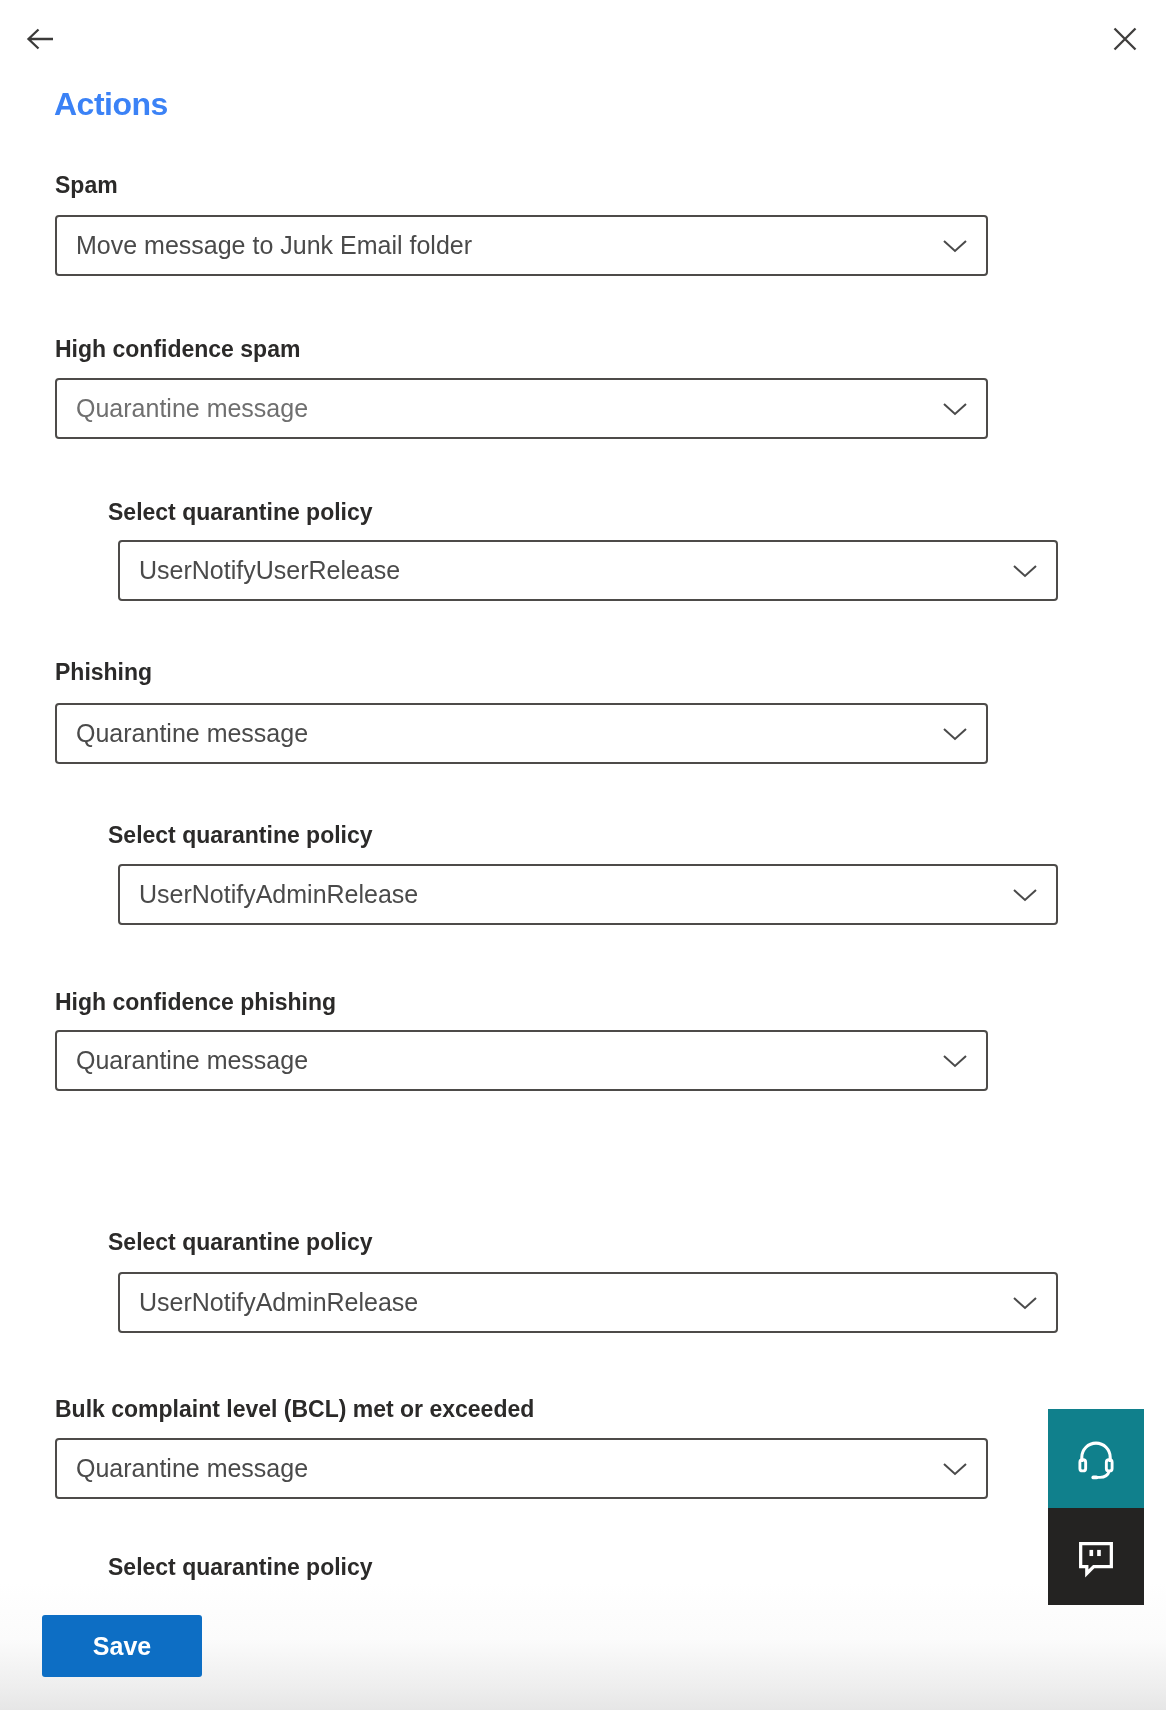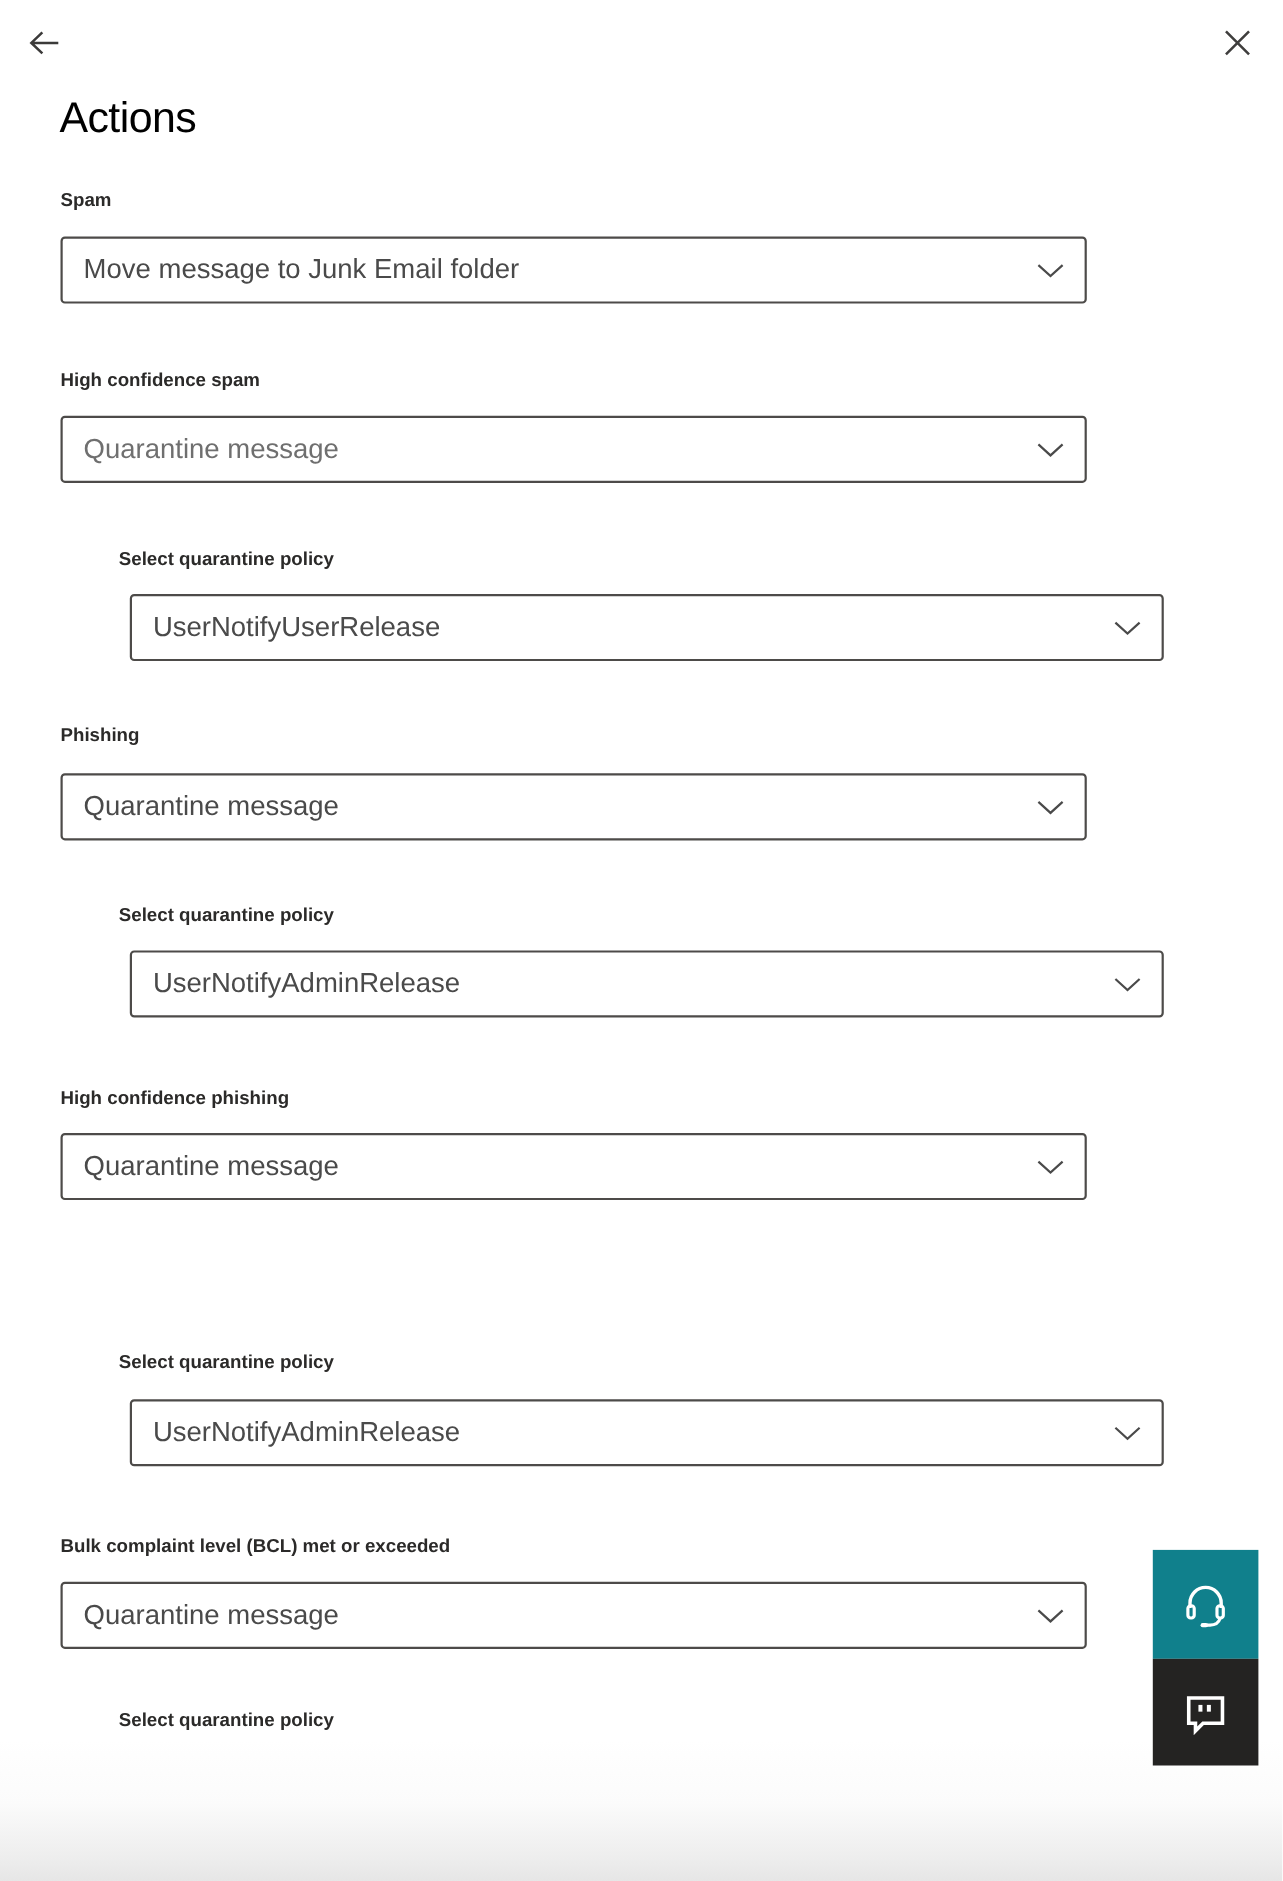--- a/index.html
+++ b/index.html
@@ -3,22 +3,22 @@
 <meta charset="utf-8">
 <style>
   html,body{margin:0;padding:0;background:#ffffff;}
   .page{
     position:relative;width:1166px;height:1710px;overflow:hidden;background:#ffffff;
     font-family:"Liberation Sans","DejaVu Sans",sans-serif;color:#2b2a29;
   }
   .icon-btn{position:absolute;background:transparent;border:none;padding:0;cursor:pointer;line-height:0;}
   .back-btn{left:22px;top:24px;}
   .close-btn{left:1110px;top:24px;}
-  .title{position:absolute;left:54px;top:86px;margin:0;font-size:39px;font-weight:400;color:#000000;letter-spacing:-0.5px;}
-  .lbl{position:absolute;left:55px;font-size:17px;font-weight:700;color:#2b2a29;white-space:nowrap;}
+  .title{position:absolute;left:54px;top:86px;margin:0;font-size:32px;font-weight:700;color:#3b82f6;letter-spacing:-0.5px;}
+  .lbl{position:absolute;left:55px;font-size:23px;font-weight:700;color:#2b2a29;white-space:nowrap;}
   .lbl.indent{left:108px;}
   .dd{
     position:absolute;left:55px;width:933px;height:61px;box-sizing:border-box;
     background:#ffffff;border:2px solid #4d4b49;border-radius:4px;
     display:flex;align-items:center;padding:0 40px 0 19px;cursor:pointer;
   }
   .dd.indent{left:118px;width:940px;}
   .dd .val{font-size:25px;color:#4a4a4a;white-space:nowrap;overflow:hidden;}
   .dd.muted .val{color:#6f6f6f;}
   .dd .chev{position:absolute;right:18px;top:50%;transform:translateY(-50%);}
@@ -116,20 +116,21 @@
   <div class="dd" style="top:1438px">
     <span class="val">Quarantine message</span>
     <svg class="chev" width="26" height="14" viewBox="0 0 26 14">
       <path d="M2 2 L13 12 L24 2" fill="none" stroke="#4a4a4a" stroke-width="2"></path>
     </svg>
   </div>
 
   <div class="lbl indent" style="top:1554px">Select quarantine policy</div>
 
   <div class="footer">
+    <button class="btn btn-save">Save</button>
   </div>
 
   <button class="float-btn help-btn">
     <svg width="46" height="46" viewBox="0 0 24 24">
       <path d="M4.6 13.5 v-2.4 a7.4 7.4 0 0 1 14.8 0 v2.4" fill="none" stroke="#ffffff" stroke-width="1.6"></path>
       <rect x="3.6" y="12.4" width="3" height="5.8" rx="1.3" fill="none" stroke="#ffffff" stroke-width="1.5"></rect>
       <rect x="17.4" y="12.4" width="3" height="5.8" rx="1.3" fill="none" stroke="#ffffff" stroke-width="1.5"></rect>
       <path d="M18.9 18.4 c-0.7 2.2 -2.8 3.2 -4.8 3.2 h-1.3" fill="none" stroke="#ffffff" stroke-width="1.5" stroke-linecap="round"></path>
       <rect x="9.6" y="20.6" width="3.6" height="2" rx="1" fill="#ffffff"></rect>
     </svg>

